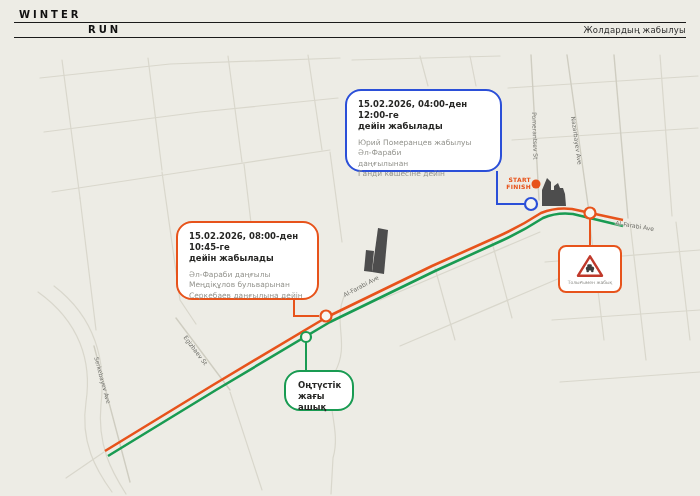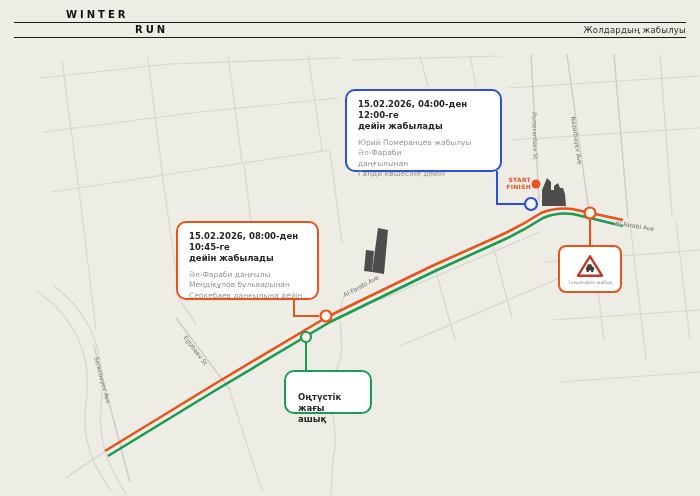--- a/index.html
+++ b/index.html
@@ -2,45 +2,45 @@
 <html><head>
 <meta charset="utf-8">
 <style>
   html,body{margin:0;padding:0;}
   body{font-family:"DejaVu Sans", sans-serif;}
   #stage{position:relative;width:700px;height:496px;background:#edece5;overflow:hidden;}
 
   
   .hdr-rule{position:absolute;left:14px;right:14px;height:0;border-top:1.4px solid #1a1a1a;}
   .rule1{top:22px;} .rule2{top:37px;}
-  .logo{position:absolute;font-weight:bold;font-size:10px;letter-spacing:3px;color:#111;margin-left:47px;}
+  .logo{position:absolute;font-weight:bold;font-size:10px;letter-spacing:3px;color:#111;}
   .logo-top{left:19px;top:9px;}
   .logo-bottom{left:88px;top:24px;}
   .page-label{position:absolute;right:14px;top:25px;font-size:8.5px;color:#2e2e2e;letter-spacing:0.2px;text-align:right;}
 
   
   #mapsvg{position:absolute;left:0;top:0;z-index:1;}
 
   
   .street-label{position:absolute;z-index:2;font-size:6px;color:#6e6e68;white-space:nowrap;
     text-shadow:0 0 2px #edece5,0 0 2px #edece5,0 0 1px #edece5;transform-origin:left top;}
   .lbl-alfarabi-mid{left:342px;top:292px;transform:rotate(-28deg);}
   .lbl-alfarabi-east{left:616px;top:219px;transform:rotate(9deg);}
   .lbl-pomerantsev{left:538px;top:112px;transform:rotate(88deg);}
   .lbl-nazarbayev{left:577px;top:116px;transform:rotate(82deg);}
   .lbl-serkebayev{left:100px;top:356px;transform:rotate(75deg);}
   .lbl-egizbaev{left:188px;top:334px;transform:rotate(53deg);}
 
   
-  .callout{position:absolute;z-index:3;background:#ffffff;border-radius:10px;box-sizing:border-box;padding:8px 11px;}
+  .callout{position:absolute;z-index:3;background:#ffffff;border-radius:16px;box-sizing:border-box;padding:8px 11px;}
   .callout .title{font-size:8.5px;font-weight:bold;color:#262624;line-height:1.3;white-space:pre-line;}
   .callout .body{font-size:7.5px;color:#94948e;line-height:1.38;margin-top:6px;white-space:pre-line;}
   .callout-blue{left:345px;top:89px;width:157px;height:83px;border:2px solid #2b4fd8;}
   .callout-orange{left:176px;top:221px;width:143px;height:79px;border:2px solid #e7531b;}
-  .callout-green{left:284px;top:370px;width:88px;height:41px;border:2px solid #199b52;padding:20px 12px;}
+  .callout-green{left:284px;top:370px;width:70px;height:41px;border:2px solid #199b52;padding:8px 12px;}
   .callout-green .title{font-size:8.5px;}
   .callout-sign{left:558px;top:245px;width:64px;height:48px;border:2px solid #e7531b;border-radius:8px;
     display:flex;flex-direction:column;align-items:center;justify-content:center;padding:3px;}
   .sign-caption{font-size:4.5px;color:#8a8a85;margin-top:2px;white-space:nowrap;}
 
   .start-finish{position:absolute;z-index:3;left:494px;top:176px;width:37px;text-align:right;
     font-size:6px;font-weight:bold;color:#e7531b;line-height:1.2;letter-spacing:0.3px;white-space:pre-line;}
 </style>
 </head>
 <body>

